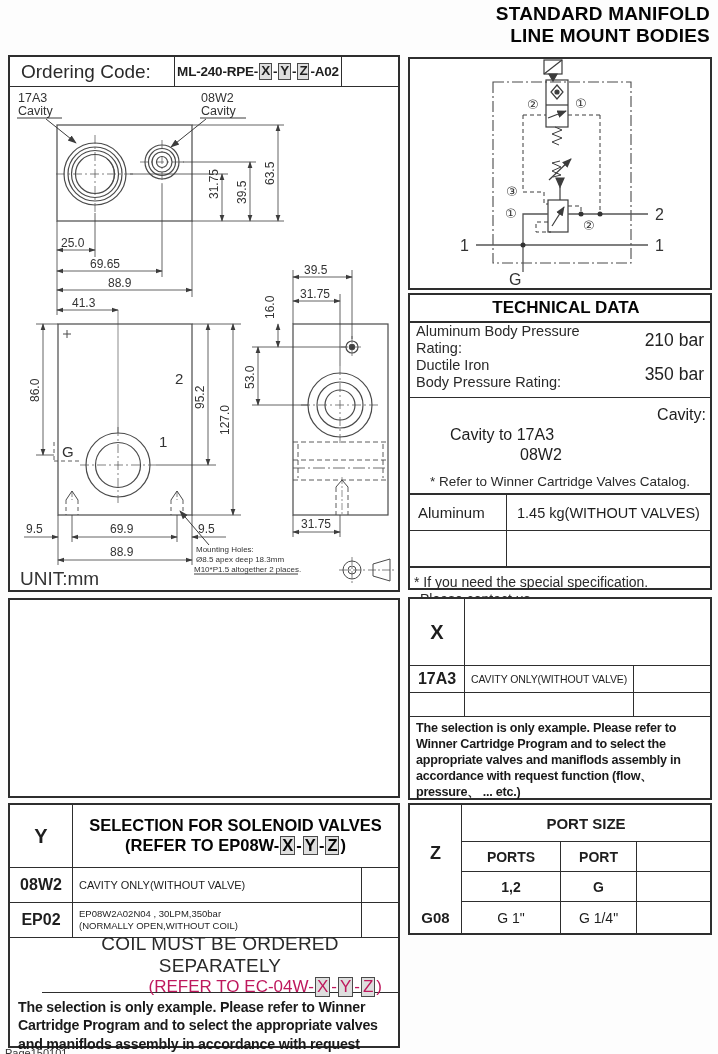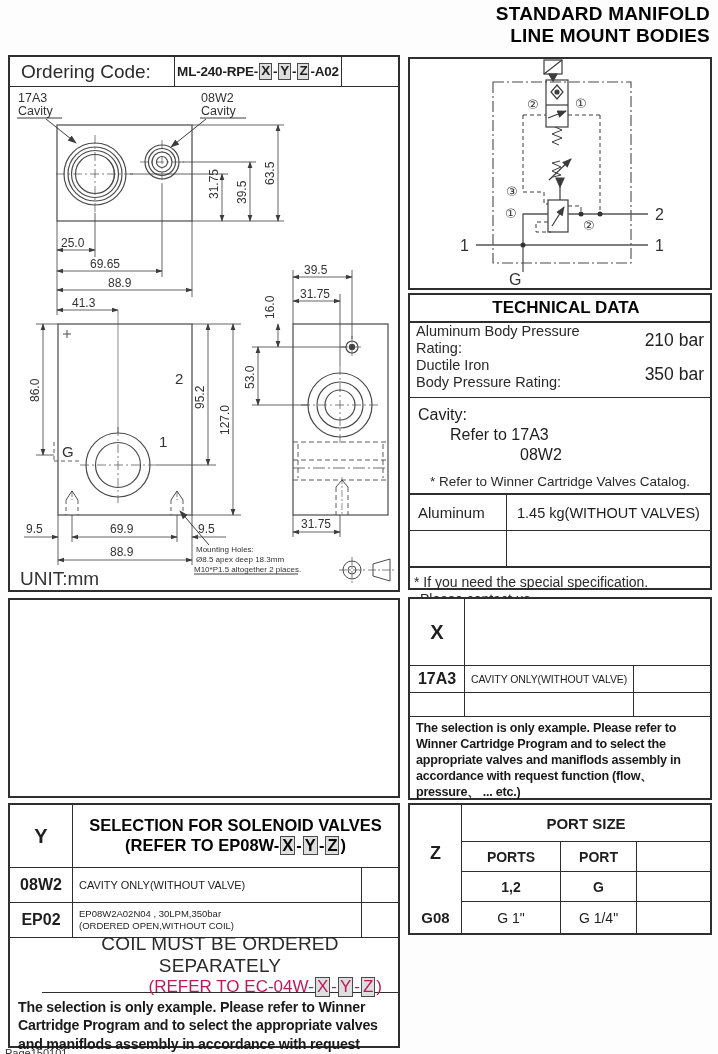--- a/index.html
+++ b/index.html
@@ -26,21 +26,21 @@
   
   .boxB{left:408px;top:57px;width:304px;height:233px;}
 
   
   .boxC{left:408px;top:293px;width:304px;height:297px;font-size:15px;}
   .td-header{height:26px;line-height:26px;text-align:center;font-weight:bold;font-size:17px;border-bottom:2px solid #2e2e2e;color:#050505;padding-left:12px;}
   .td-row{display:flex;align-items:center;padding:0 6px;gap:37px;}
   .td-row .lab{flex:1;font-size:14.5px;color:#2a2a2a;line-height:1.15;}
   .td-row .val{font-size:17.5px;color:#222;white-space:nowrap;padding-left:4px;}
   .td-sep{border-top:1.5px solid #2e2e2e;margin-top:4px;}
-  .td-cavity{padding:8px 12px 0 8px;font-size:16px;}
+  .td-cavity{padding:8px 4px 0 8px;font-size:16px;text-align:right;}
   .td-cav1{padding:2px 0 0 40px;font-size:16px;}
   .td-cav2{padding:2px 0 0 110px;font-size:16px;}
   .td-note1{padding:10px 0 4px 0;text-align:center;font-size:13.5px;color:#2a2a2a;}
   .td-table{border-top:2px solid #2e2e2e;border-bottom:2px solid #2e2e2e;}
   .td-trow{display:flex;height:35px;align-items:center;}
   .td-trow + .td-trow{border-top:1.5px solid #2e2e2e;}
   .td-c1{width:88px;padding-left:8px;border-right:1.5px solid #2e2e2e;height:100%;display:flex;align-items:center;font-size:15px;}
   .td-c2{flex:1;padding-left:10px;font-size:14.5px;}
   .td-note2{padding:6px 4px 0 4px;font-size:14px;line-height:1.2;color:#2a2a2a;}
 
@@ -367,21 +367,21 @@
   <div class="td-row" style="height:30px;margin-top:2px;">
     <div class="lab">Aluminum Body Pressure Rating:</div>
     <div class="val">210 bar</div>
   </div>
   <div class="td-row" style="height:38px;">
     <div class="lab"><span>Ductile Iron</span><br><span>Body Pressure Rating:</span></div>
     <div class="val">350 bar</div>
   </div>
   <div class="td-sep"></div>
   <div class="td-cavity">Cavity:</div>
-  <div class="td-cav1">Refer to 17A3</div>
+  <div class="td-cav1">Cavity to 17A3</div>
   <div class="td-cav2">08W2</div>
   <div class="td-note1">* Refer to Winner Cartridge Valves Catalog.</div>
   <div class="td-table">
     <div class="td-trow">
       <div class="td-c1">Aluminum</div>
       <div class="td-c2">1.45  kg(WITHOUT VALVES)</div>
     </div>
     <div class="td-trow">
       <div class="td-c1"></div>
       <div class="td-c2"></div>
@@ -421,21 +421,21 @@
     <div class="k">08W2</div>
     <div class="d">
         <span>CAVITY ONLY(WITHOUT VALVE)</span>
       </div>
     <div class="x"></div>
   </div>
   <div class="yt-row yr2">
     <div class="k">EP02</div>
     <div class="d">
         <span>EP08W2A02N04 , 30LPM,350bar</span>
-        <span>(ORDERED OPEN,WITHOUT COIL)</span>
+        <span>(NORMALLY OPEN,WITHOUT COIL)</span>
       </div>
     <div class="x"></div>
   </div>
   <div class="yt-coil">
     <div class="c1">COIL MUST BE ORDERED SEPARATELY</div>
     <div class="c2"><span>(REFER TO EC-04W-</span><span class="boxed">X</span><span>-</span><span class="boxed">Y</span><span>-</span><span class="boxed">Z</span><span>)</span></div>
   </div>
   <div class="yt-note">The selection is only example. Please refer to Winner Cartridge Program and to select the appropriate valves and maniflods assembly in accordance with request function (flow、pressure、 ... etc.)</div>
 </div>
 

